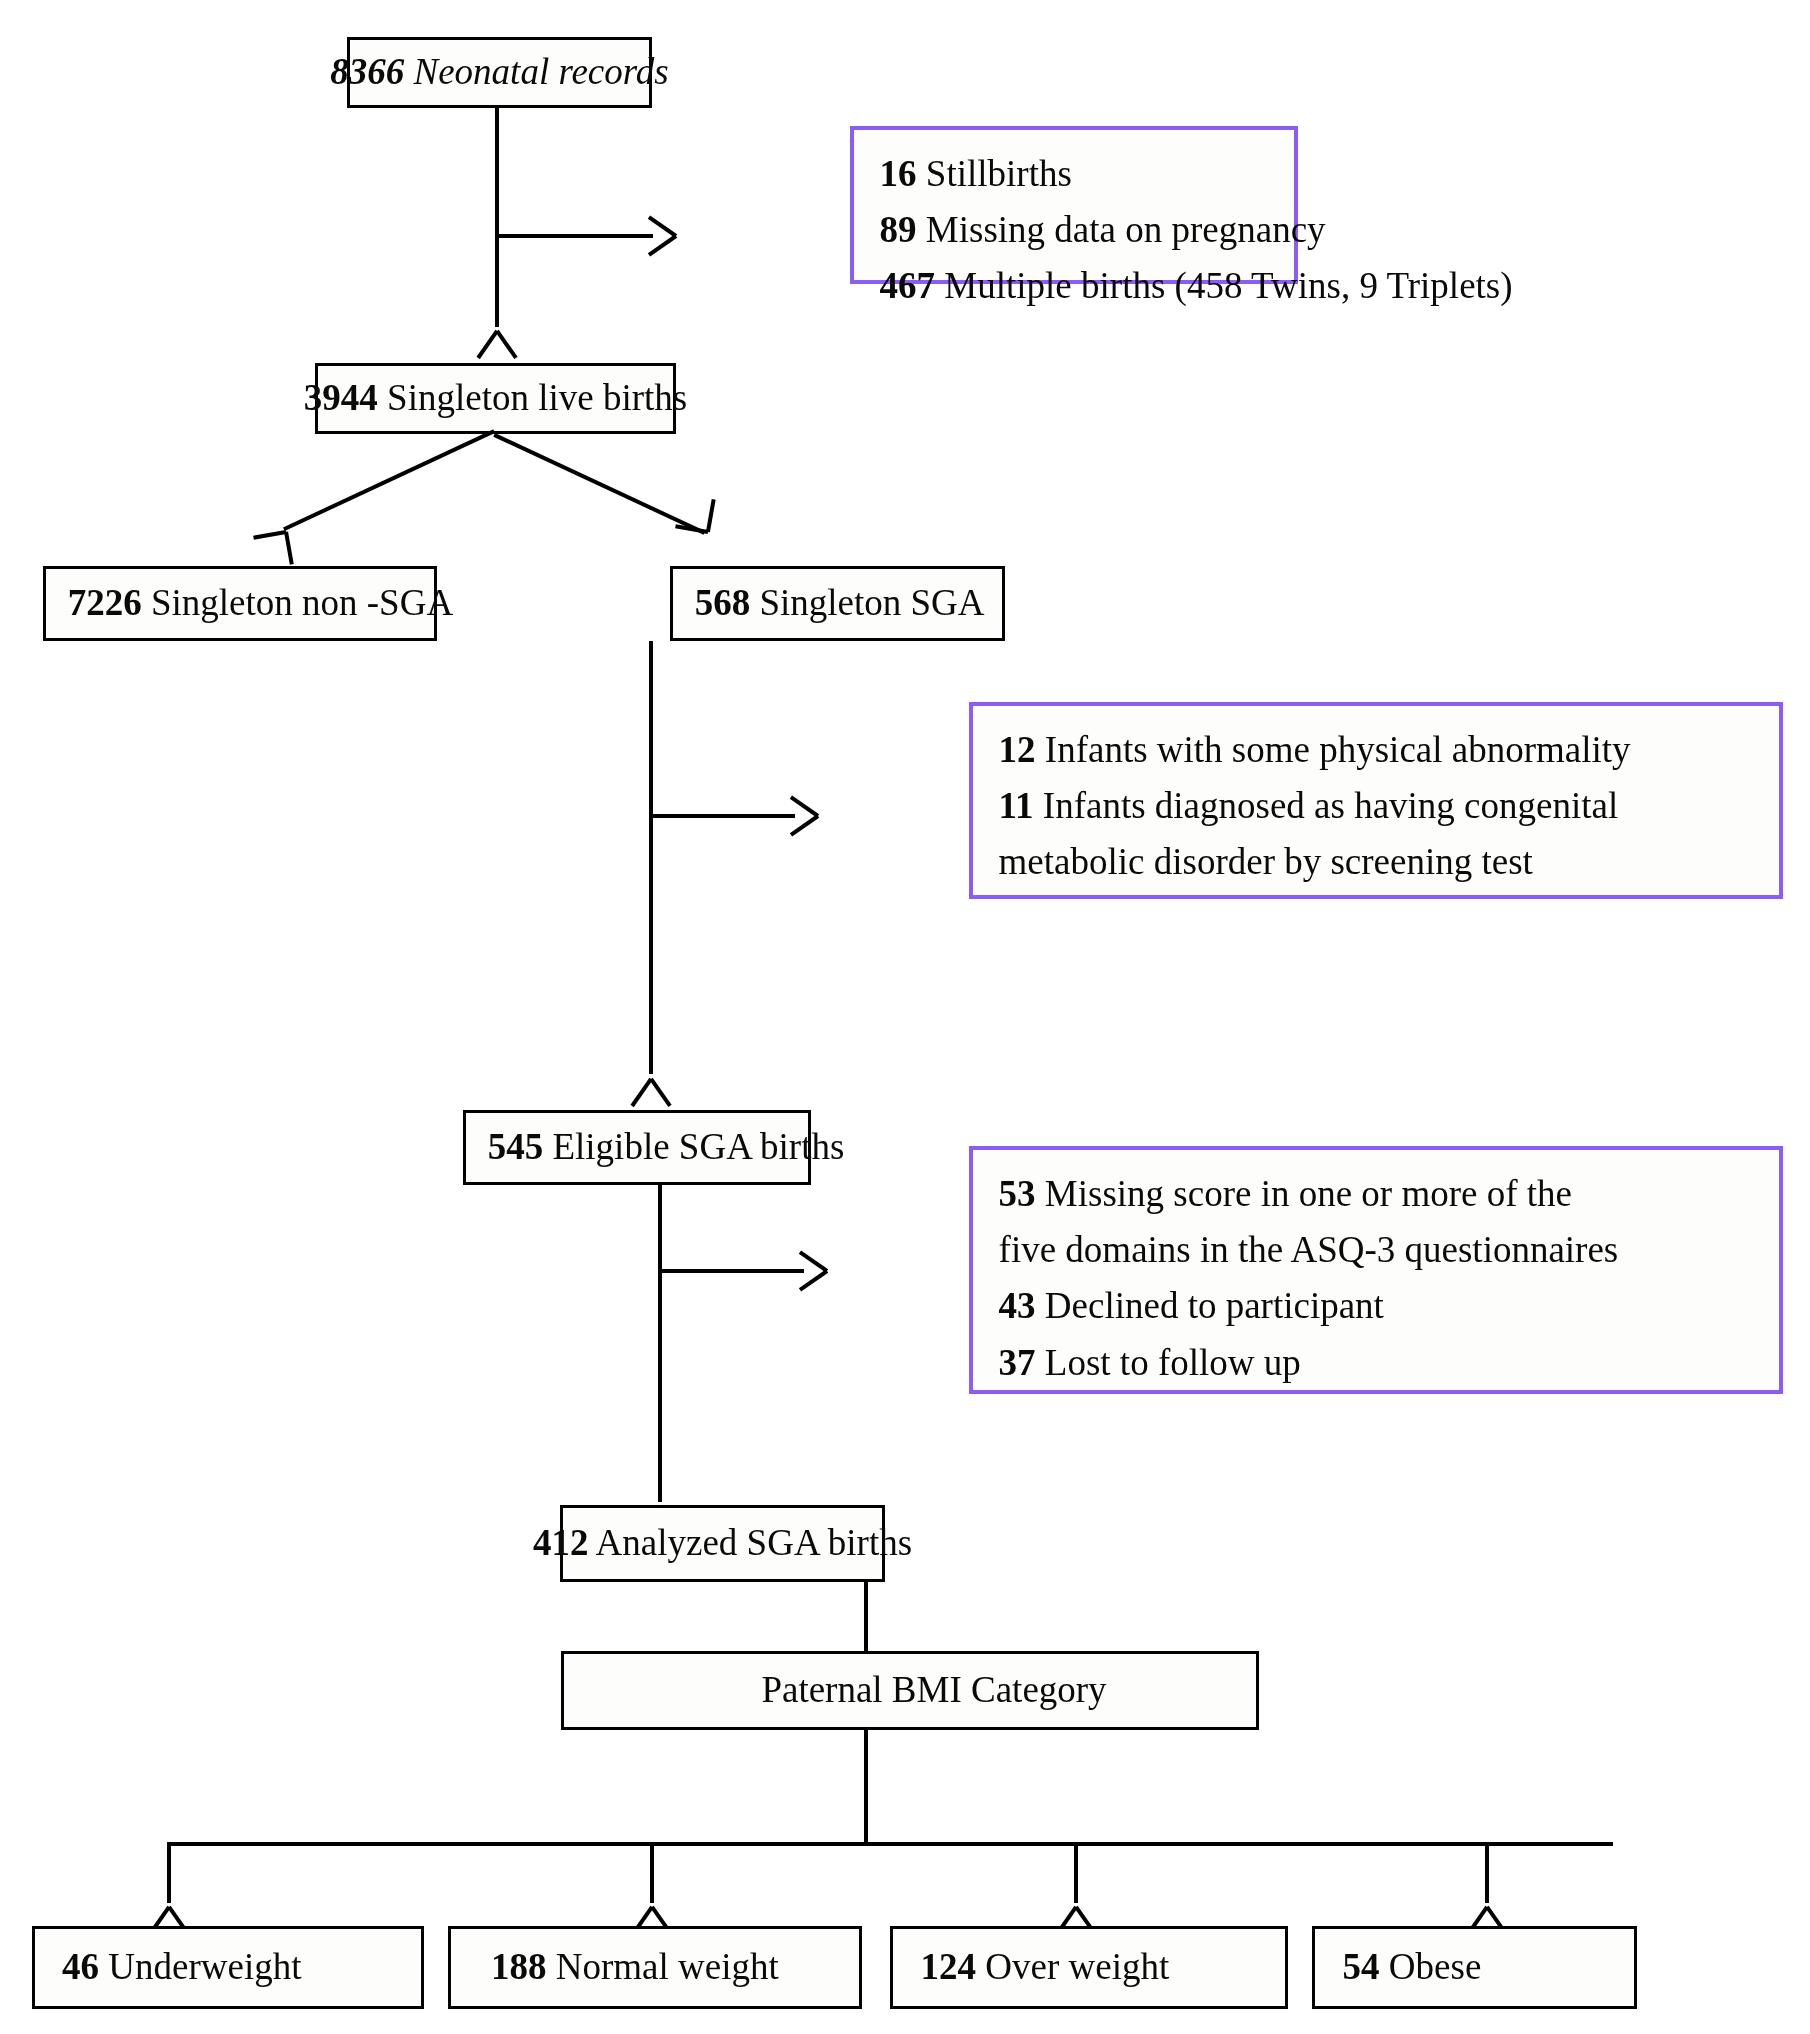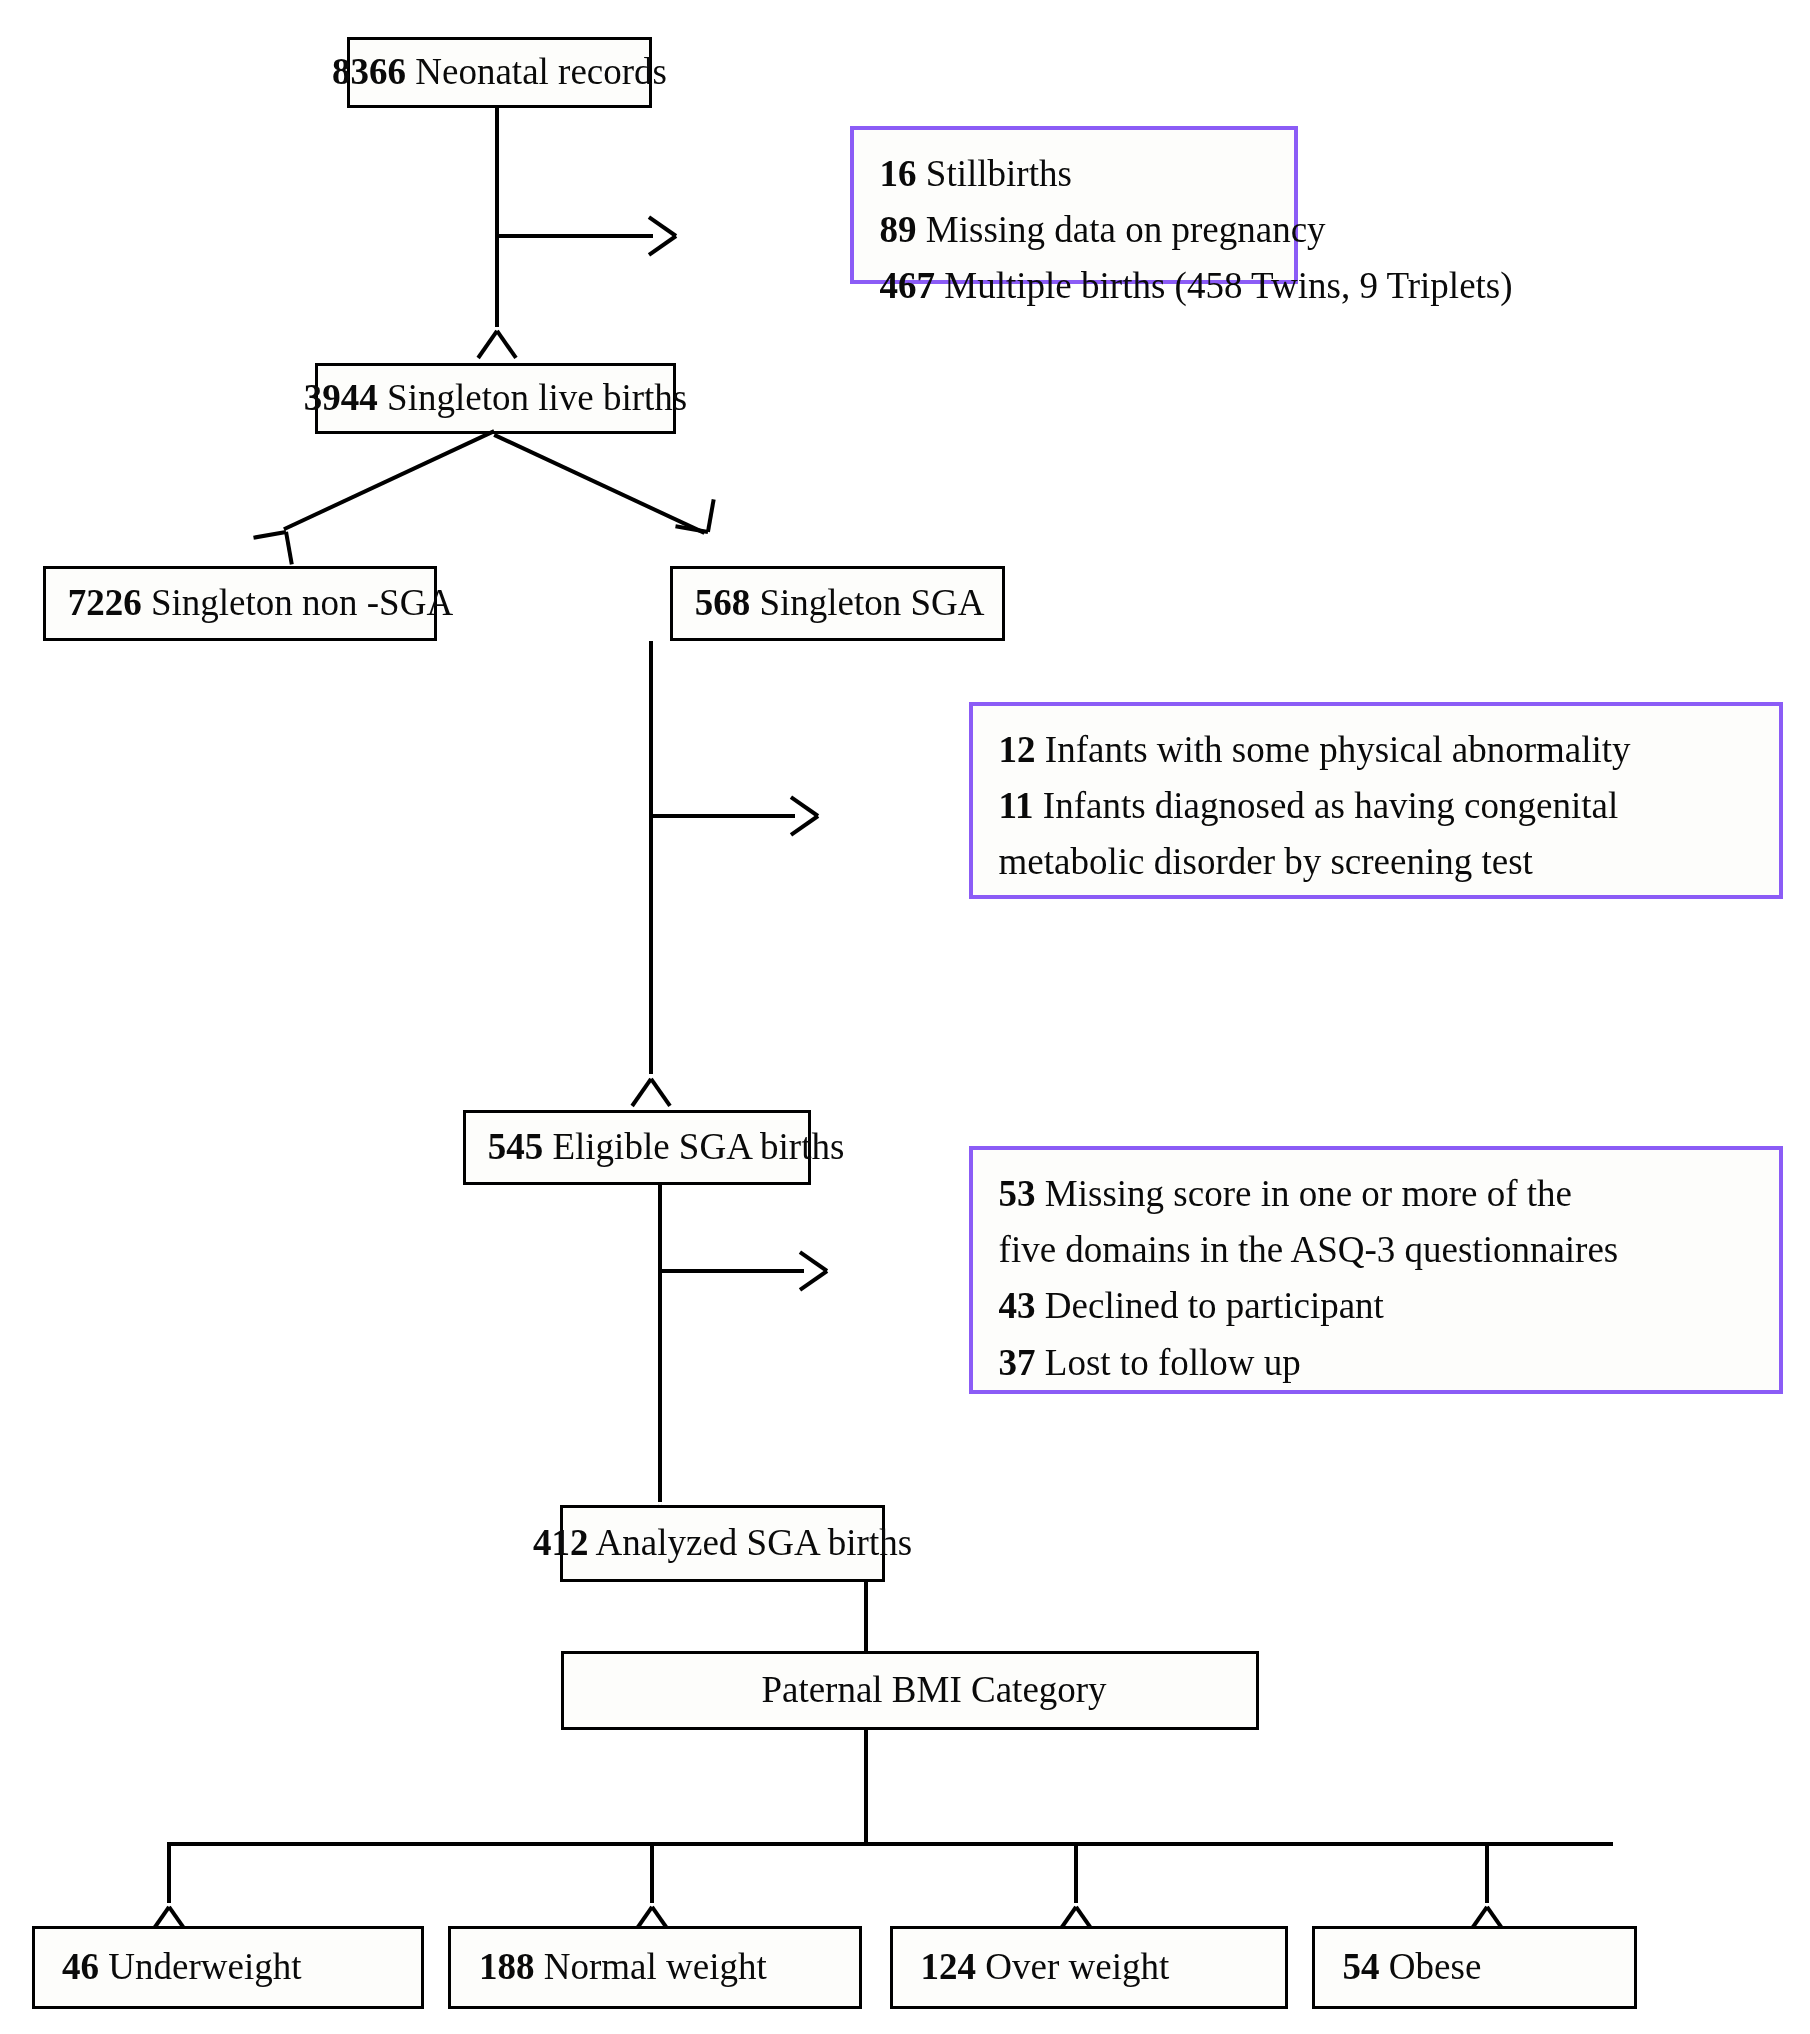--- a/index.html
+++ b/index.html
@@ -91,21 +91,21 @@
   .ahead.dl i.b { transform: rotate(-100deg); left: -33px; top: -2px; }
   
   .ahead.dr i.a { transform: rotate(10deg);  left: -33px; top: -2px; }
   .ahead.dr i.b { transform: rotate(100deg); left: -33px; top: -2px; }
 </style>
 </head>
 <body>
 
 <div id="page">
 
-  <div class="node center" style="left:347px; top:37px; width:305px; height:71px;">
+  <div class="node center" style="left:347px; top:37px; width:305px; height:71px;font-style:italic;">
     <span class="txt">
       <span class="num">8366</span>
       <span>Neonatal records</span>
     </span>
   </div>
 
   <div class="vline" style="left:495px; top:108px; height:219px;"></div>
   <div class="ahead down" style="left:497px; top:331px;">
       <i class="a"></i>
       <i class="b"></i>
@@ -270,21 +270,21 @@
       <i class="b"></i>
     </div>
 
   <div class="node left" style="left:31.5px; top:1926px; width:392px; height:83px; padding-left:27.6px;">
     <span class="txt">
       <span class="num">46</span>
       <span>Underweight</span>
     </span>
   </div>
 
-  <div class="node left" style="left:448px; top:1926px; width:414px; height:83px; padding-left:28px;">
+  <div class="node left" style="left:448px; top:1926px; width:414px; height:83px; padding-left:40px;">
     <span class="txt">
       <span class="num">188</span>
       <span>Normal weight</span>
     </span>
   </div>
 
   <div class="node left" style="left:890px; top:1926px; width:398px; height:83px; padding-left:27.6px;">
     <span class="txt">
       <span class="num">124</span>
       <span>Over weight</span>

